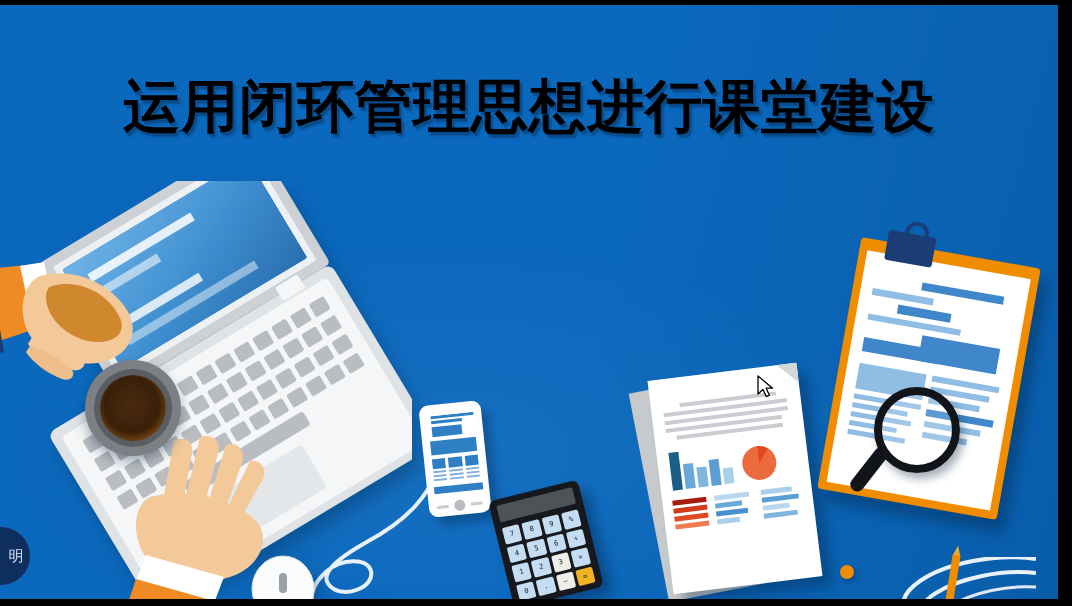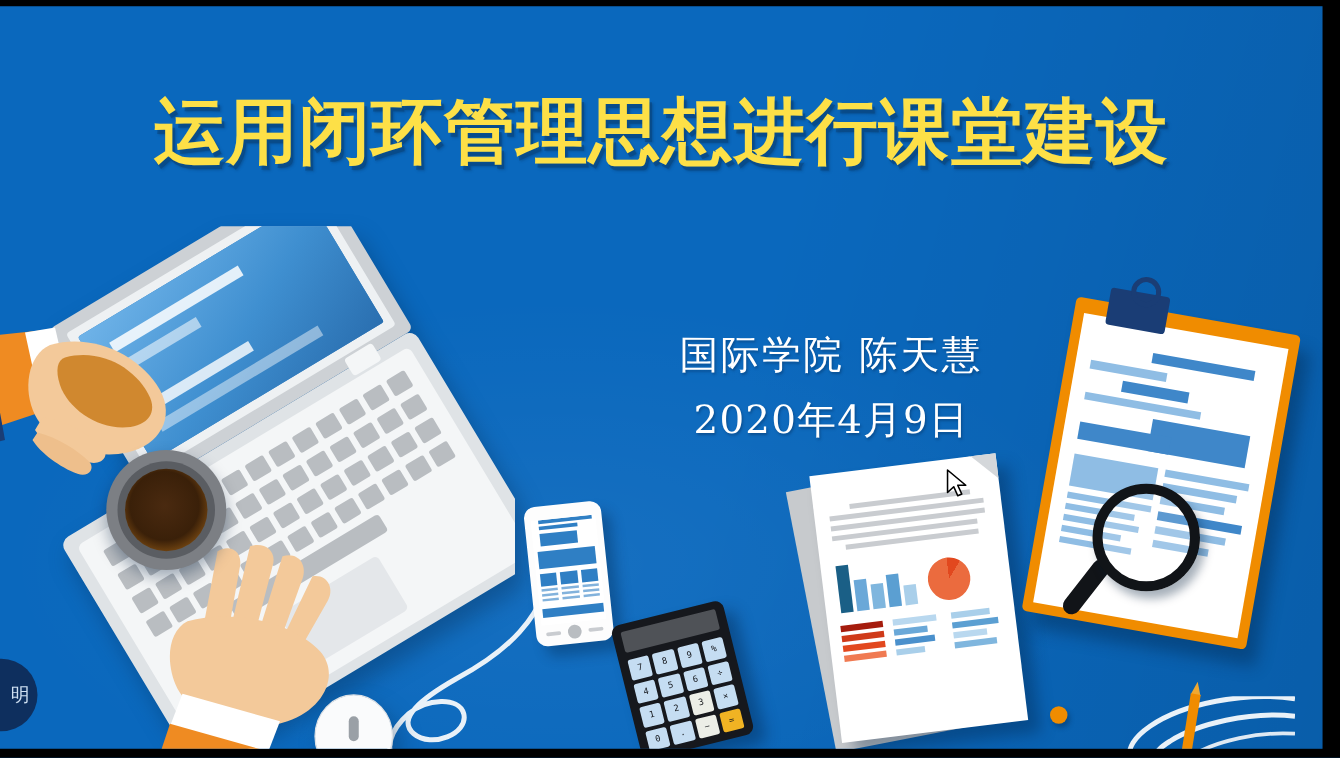--- a/index.html
+++ b/index.html
@@ -52,21 +52,21 @@
     width: 1058px;
     text-align: center;
     z-index: 40;
   }
   .main-title {
     font-family: "DejaVu Sans", "Liberation Sans", sans-serif;
     font-weight: 700;
     font-size: 57px;
     line-height: 1.05;
     letter-spacing: 1px;
-    color: #fde047;
+    color: #000000;
     text-shadow:
       2px 3px 0 rgba(9,67,122,.55),
       3px 4px 2px rgba(7,50,95,.35);
     white-space: nowrap;
   }
   .sub-title {
     font-family: "DejaVu Sans", "Liberation Sans", sans-serif;
     font-weight: 700;
     font-size: 35px;
     line-height: 1.1;
@@ -657,24 +657,20 @@
       <path d="M150 16 C 114 12, 72 22, 50 36 C 30 48, 36 60, 58 60" fill="none" stroke="#e9f1f8" stroke-width="4"></path>
       <path d="M150 30 C 120 28, 88 36, 70 46 C 56 54, 60 60, 74 60" fill="none" stroke="#dfe9f3" stroke-width="3"></path>
     </svg>
 
     <div class="art" id="pin"></div>
 
     <div class="title-block">
       <div class="main-title">运用闭环管理思想进行课堂建设</div>
     </div>
 
-    <div class="presenter-block">
-      <div class="presenter-name">国际学院  陈天慧</div>
-      <div class="presenter-date">2020年4月9日</div>
-    </div>
 
   </div>
 
   <div id="avatar-badge">
     <span class="av-text">明</span>
   </div>
 
   <svg id="cursor" viewBox="0 0 18 24">
     <path d="M1 1 L1 19 L6 14.4 L9.2 21.6 L12.4 20.2 L9.2 13.2 L15.6 13.2 Z" fill="#ffffff" stroke="#000000" stroke-width="1.3" stroke-linejoin="round"></path>
   </svg>

